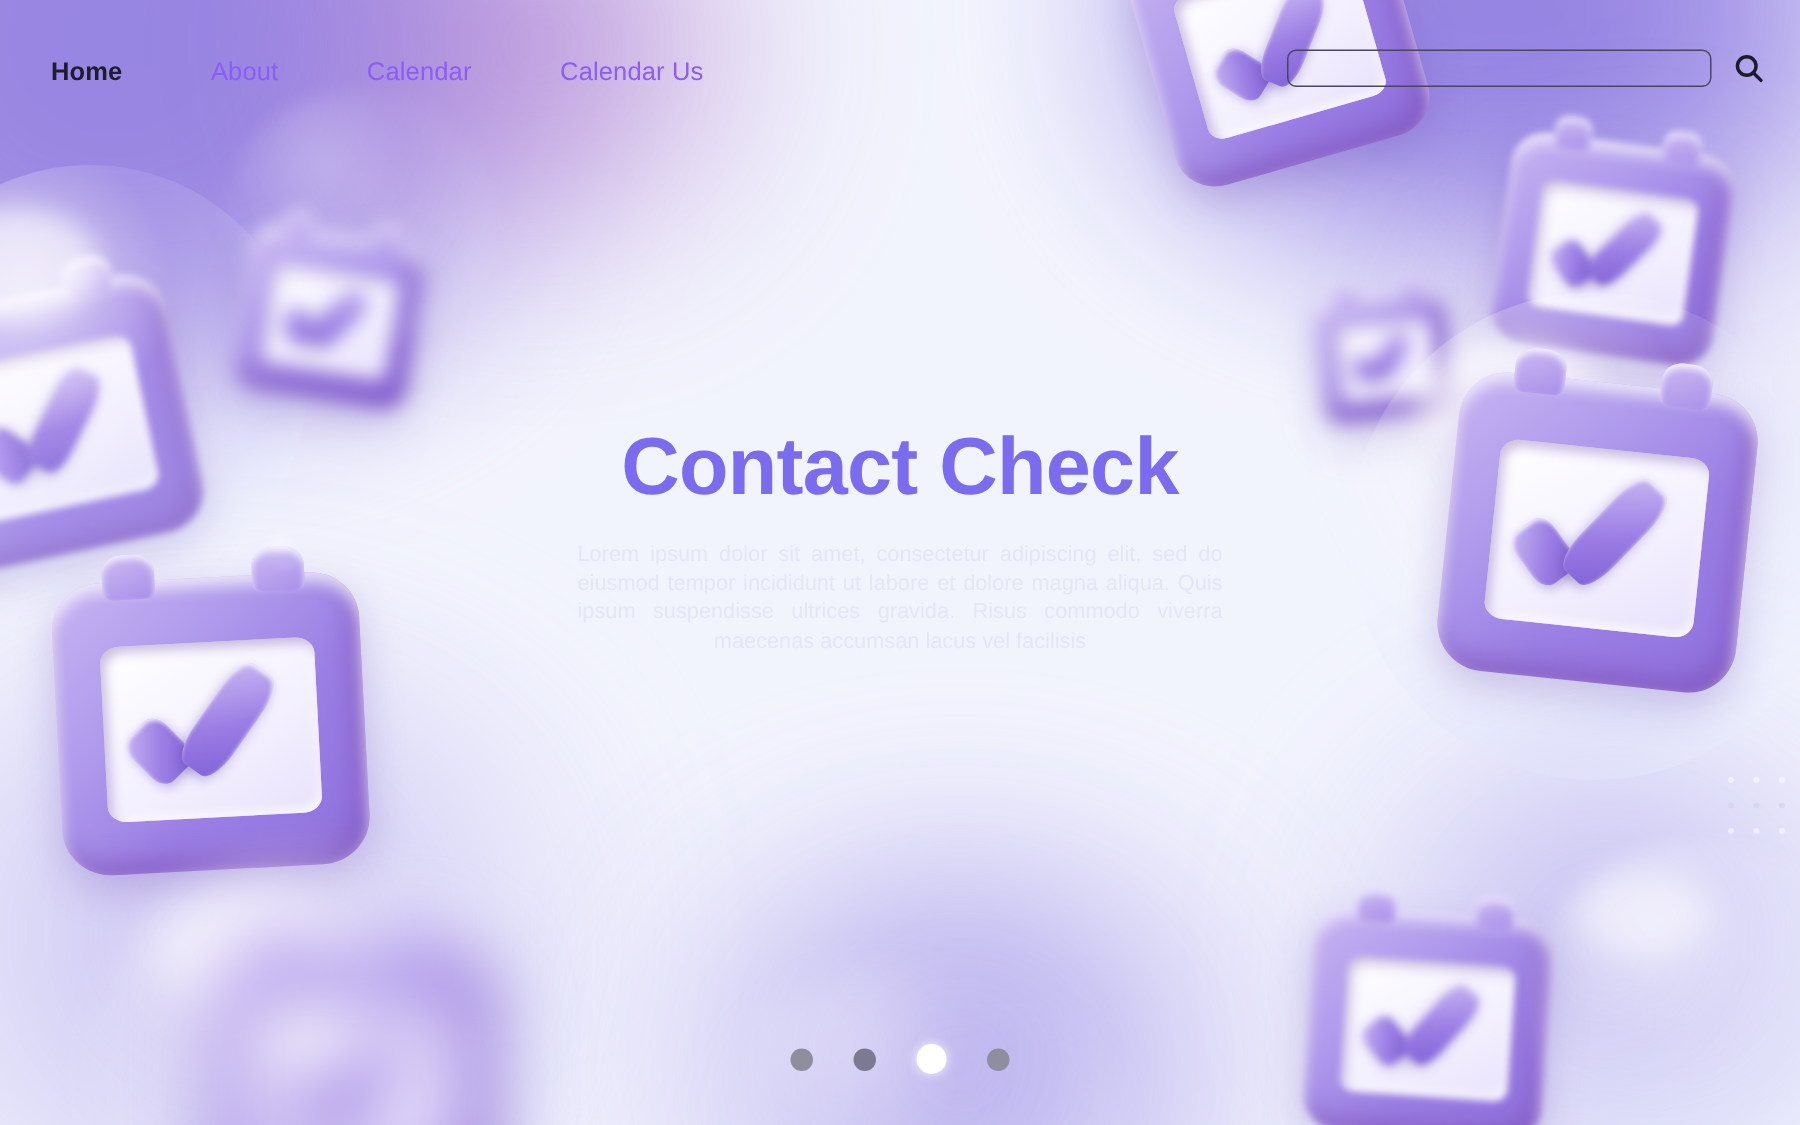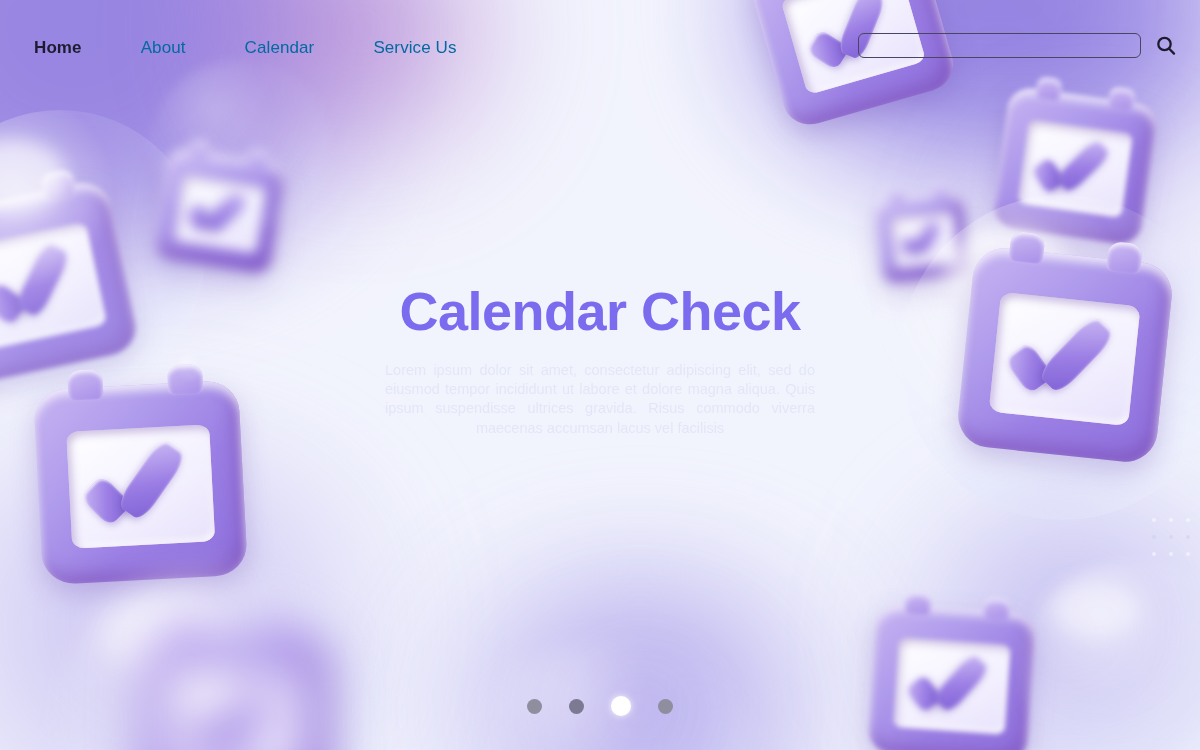--- a/index.html
+++ b/index.html
@@ -91,21 +91,21 @@
     border-radius:50%; background:rgba(255,255,255,.6); filter:blur(9px);
   }
 
   
   .header {
     position:absolute; left:0; top:0; width:100%; height:95px;
     display:flex; align-items:center; z-index:40;
   }
   .nav { display:flex; align-items:center; margin-left:34px; }
   .nav a {
-    text-decoration:none; color:#0369a1; font-size:17px;
+    text-decoration:none; color:#8b5cf6; font-size:17px;
     margin-right:59px; white-space:nowrap; letter-spacing:.1px;
   }
   .nav a.active { color:#1e1c30; font-weight:bold; }
 
   .search-wrap {
     position:absolute; right:22px; top:33px;
     display:flex; align-items:center; gap:13px;
   }
   .search-box {
     width:283px; height:25px; border:1.4px solid #4a4560;
@@ -300,36 +300,36 @@
   <div class="bubble blur-s" style="left:178px; top:355px; width:24px; height:24px; opacity:.7;">
     <div class="rim"></div>
       <div class="film"></div>
   </div>
 
   <div class="header">
     <nav class="nav">
       <a href="#" class="active">Home</a>
       <a href="#">About</a>
       <a href="#">Calendar</a>
-      <a href="#">Service Us</a>
+      <a href="#">Calendar Us</a>
     </nav>
 
     <div class="search-wrap">
       <input class="search-box" type="text" placeholder="" style="">
       <span class="search-icon">
         <svg viewBox="0 0 24 24" width="24" height="24" fill="none" stroke="#1d1b2e" stroke-width="2.3" stroke-linecap="round">
           <circle cx="10.5" cy="10" r="6.2"></circle>
           <line x1="15.2" y1="14.8" x2="20" y2="19.6"></line>
         </svg>
       </span>
     </div>
   </div>
 
   <div class="hero">
-    <h1>Calendar Check</h1>
+    <h1>Contact Check</h1>
     <p>Lorem ipsum dolor sit amet, consectetur adipiscing elit, sed do eiusmod tempor incididunt ut labore et dolore magna aliqua. Quis ipsum suspendisse ultrices gravida. Risus commodo viverra maecenas accumsan lacus vel facilisis</p>
   </div>
 
   <div class="dots">
     <span class="dot"></span>
     <span class="dot dim"></span>
     <span class="dot active"></span>
     <span class="dot"></span>
   </div>
 

